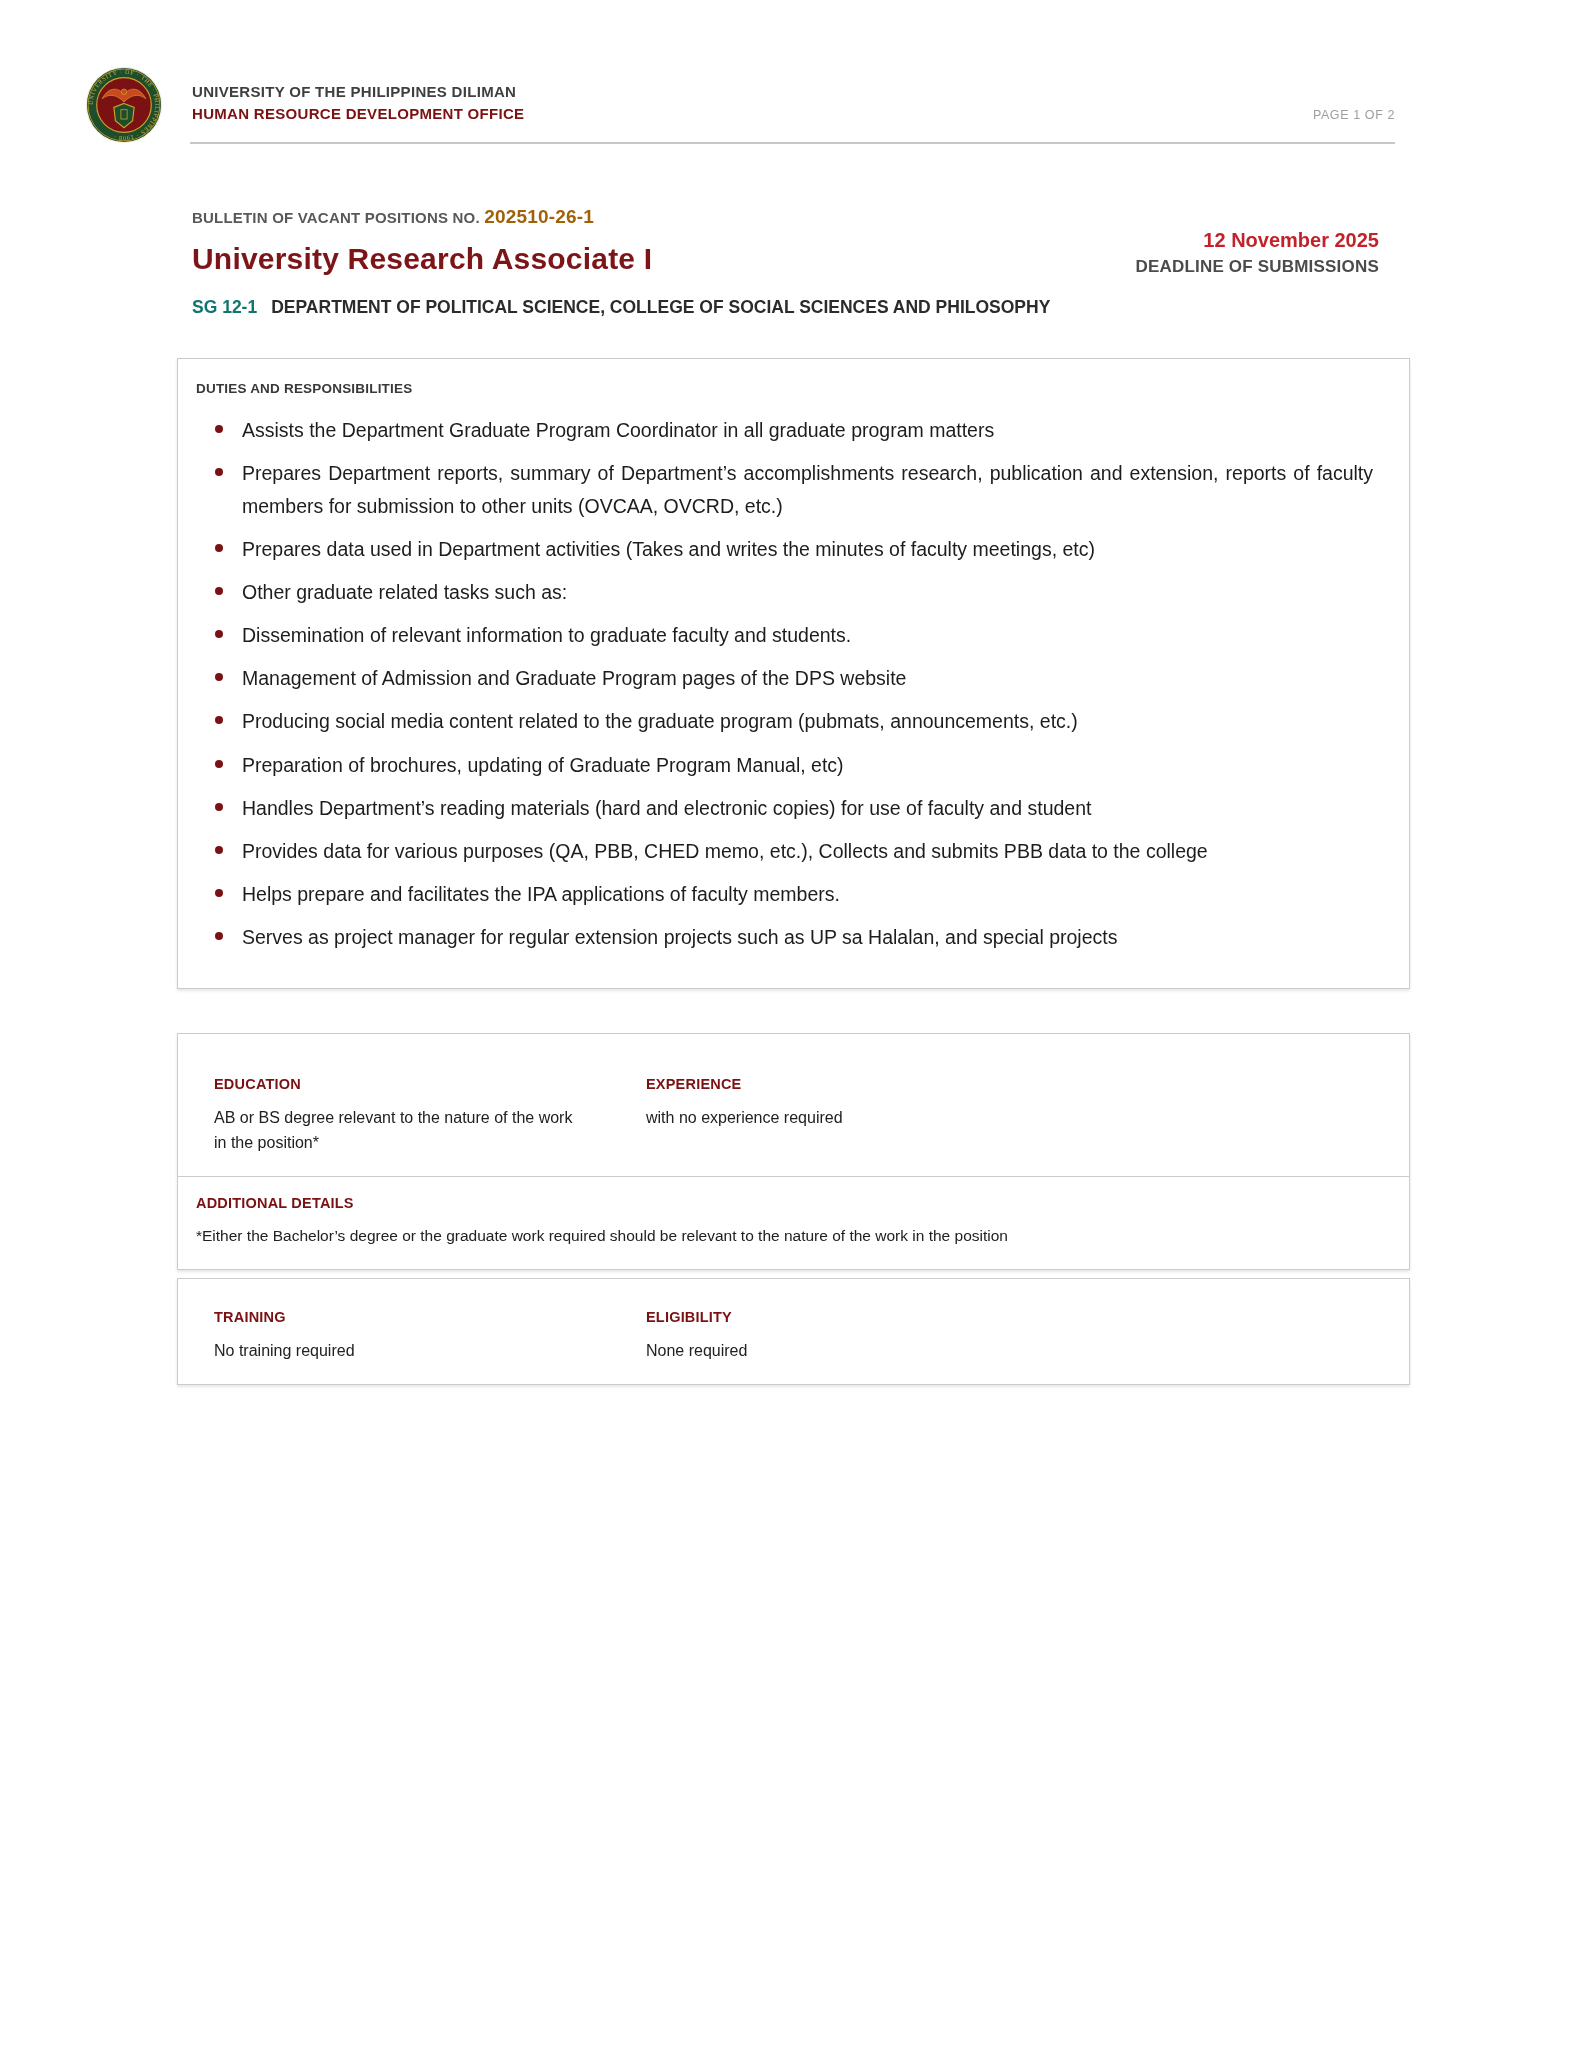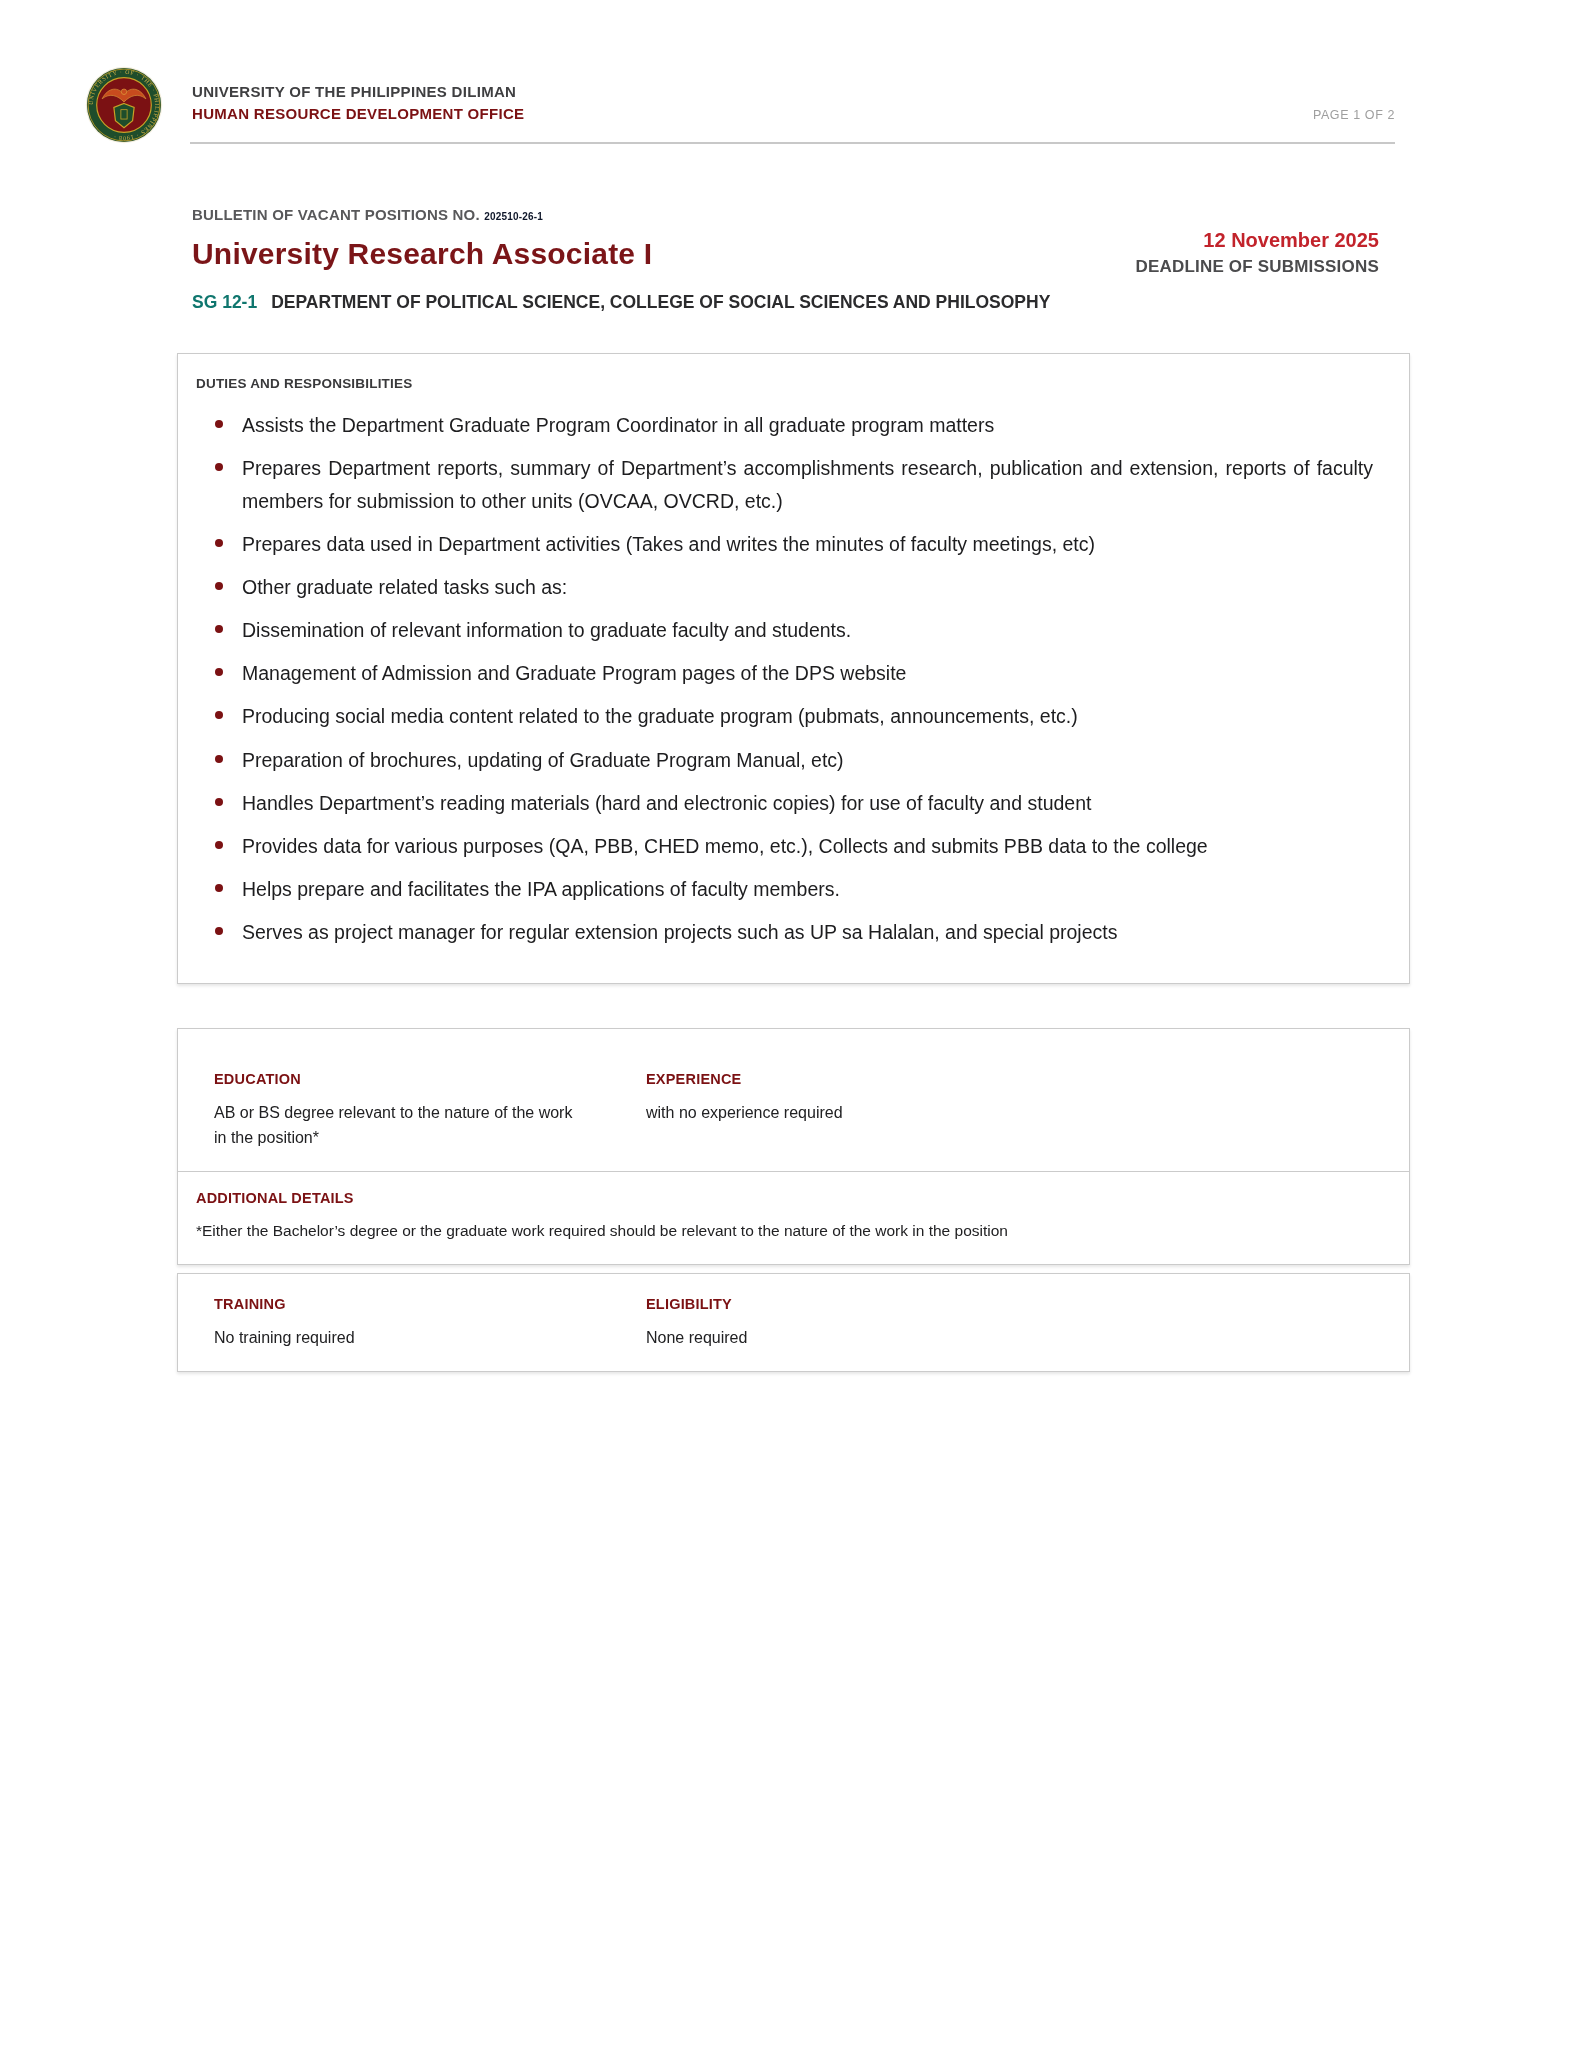--- a/index.html
+++ b/index.html
@@ -17,21 +17,21 @@
   .logo-box svg{position:absolute;left:25px;top:28px;}
   .header-text{position:absolute;left:192px;top:84px;line-height:1;}
   .header-university{font-size:15px;font-weight:bold;color:#3f3f41;letter-spacing:.3px;}
   .header-office{font-size:15px;font-weight:bold;color:#7b1113;letter-spacing:.3px;margin-top:7px;}
   .page-label{position:absolute;right:188px;top:108px;font-size:12.5px;color:#9e9e9e;letter-spacing:.6px;}
   .rule{margin:0 188px 0 105px;height:2px;background:#c8c8c8;box-shadow:0 3px 3px -1px rgba(0,0,0,.14);position:relative;z-index:1;}
   
   .intro{position:relative;margin:0 188px 0 192px;padding-top:62px;}
   .bulletin-line{font-size:15px;font-weight:bold;letter-spacing:.2px;}
   .bulletin-label{color:#58585a;}
-  .bulletin-number{color:#0f172a;font-size:10px;}
+  .bulletin-number{color:#a16207;font-size:19px;}
   .position-title{margin:14px 0 0 0;font-size:30px;font-weight:bold;color:#7b1518;letter-spacing:.2px;}
   .deadline{position:absolute;right:16px;top:86px;text-align:right;line-height:1;}
   .deadline-date{font-size:20px;font-weight:bold;color:#c2232b;}
   .deadline-label{margin-top:8px;font-size:17px;font-weight:bold;color:#4b4b4d;letter-spacing:.2px;}
   .sg-line{margin-top:18px;max-width:905px;font-size:17.5px;font-weight:bold;line-height:1.5;color:#2b2b2d;}
   .sg-grade{color:#0f766e;margin-right:14px;}
   .item-no{margin-top:14px;font-size:13px;font-weight:bold;color:#4b4b4d;letter-spacing:.2px;}
   
   .box{
     margin:0 173px 0 177px;
@@ -155,21 +155,21 @@
     </div>
     <div class="inner-divider"></div>
     <div class="qual-section tight">
       <div class="qual-label">ADDITIONAL DETAILS</div>
       <div class="additional-value">*Either the Bachelor’s degree or the graduate work required should be relevant to the nature of the work in the position</div>
     </div>
   </div>
 
   <div class="box qual-box2">
     <div class="qual-section">
-      <div class="qual-grid" style="margin-top:0;">
+      <div class="qual-grid" style="margin-top:8px;">
         <div class="qual-col-left" style="padding-left:0;">
           <div class="qual-label">TRAINING</div>
           <div class="qual-value">No training required</div>
         </div>
         <div class="qual-col-right">
           <div class="qual-label">ELIGIBILITY</div>
           <div class="qual-value">None required</div>
         </div>
       </div>
     </div>

